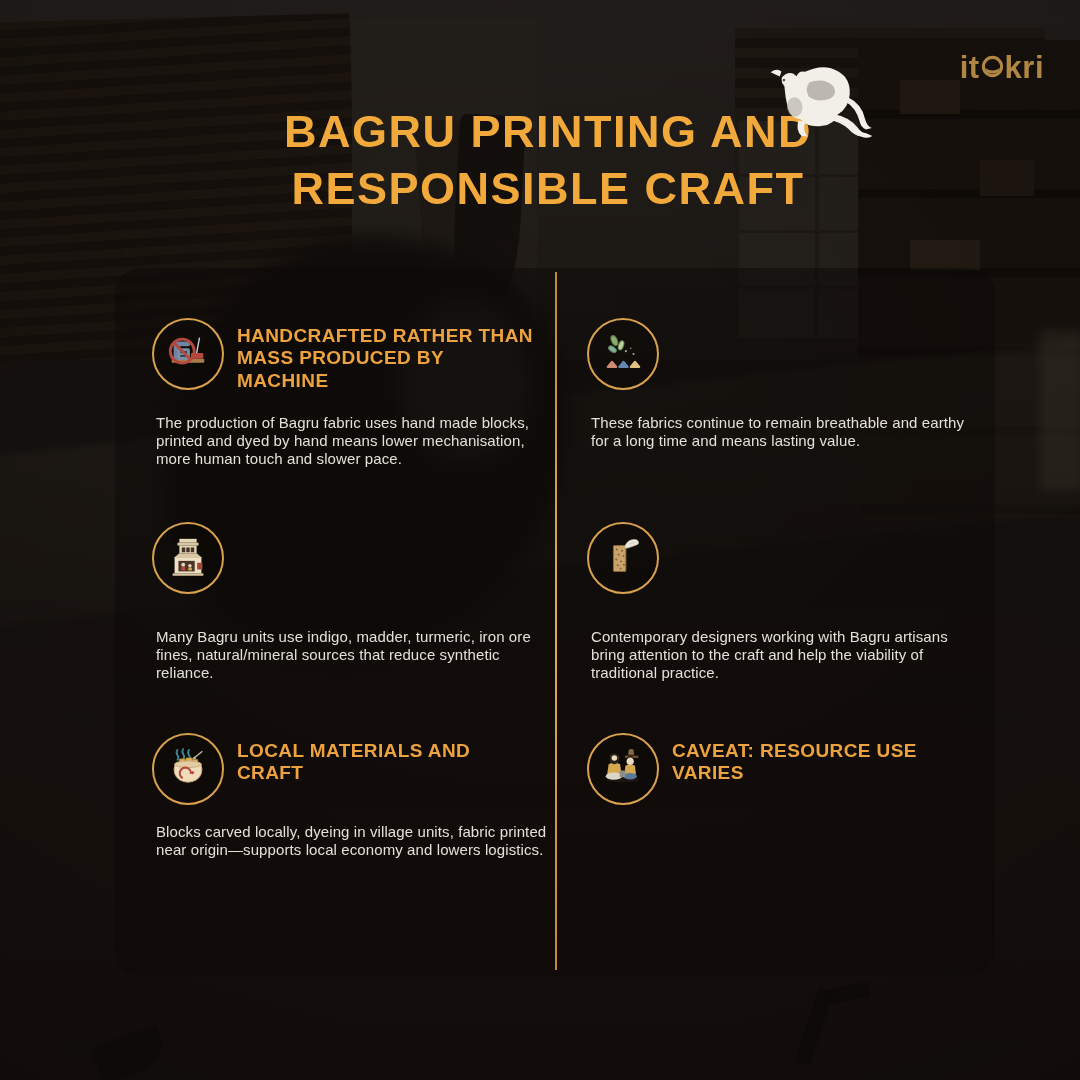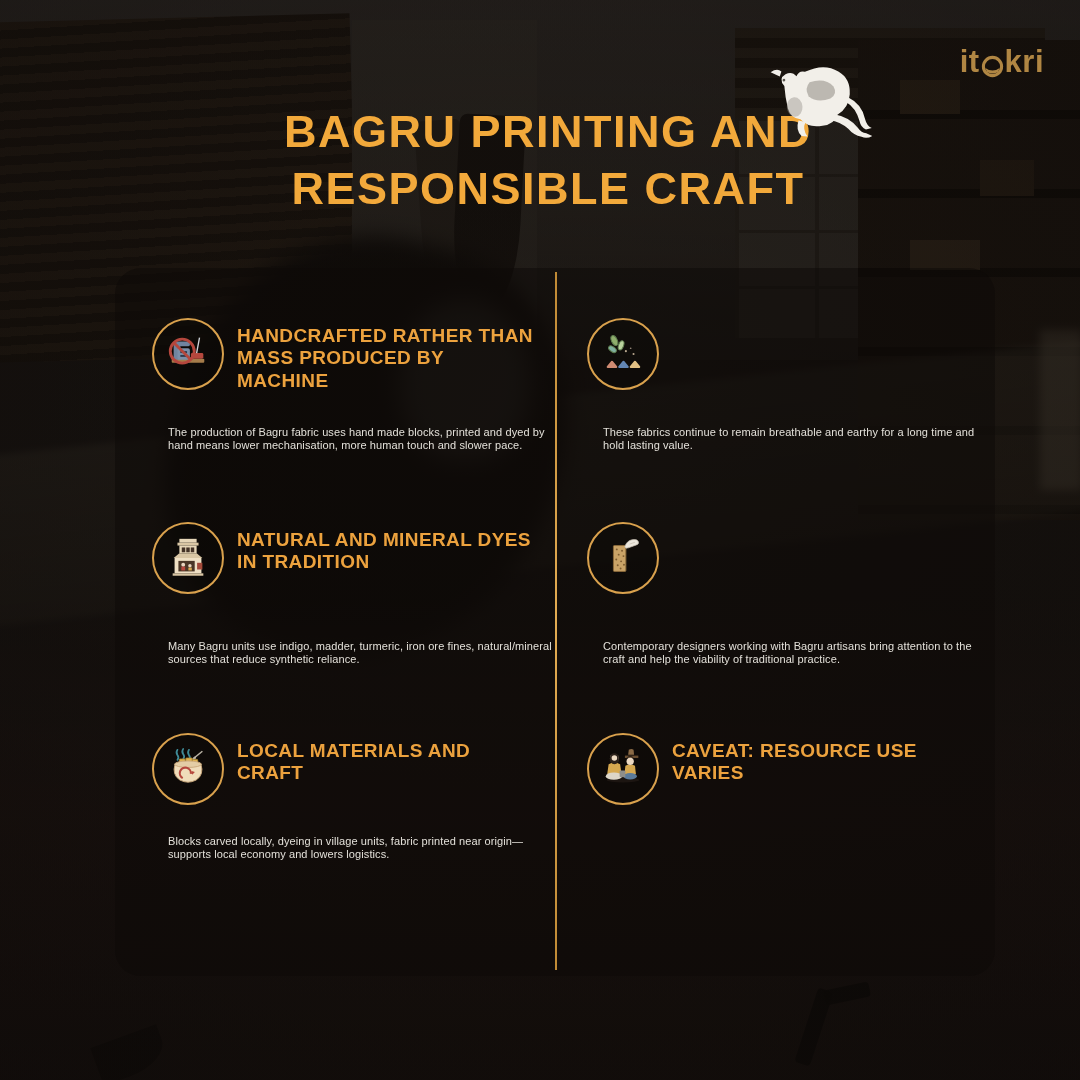--- a/index.html
+++ b/index.html
@@ -61,38 +61,38 @@
   
   .panel { position: absolute; left: 115px; top: 268px; width: 880px; height: 708px;
     background: rgba(13,10,8,0.52); border-radius: 26px; }
   .divider { position: absolute; left: 555px; top: 272px; width: 2px; height: 698px;
     background: linear-gradient(180deg, #c08a35, #e2ab52 50%, #c08a35); }
   
   .title { position: absolute; left: 0; top: 96px; width: 1080px;
     text-align: center; margin: 8px; white-space: pre-line;
     font-size: 45px; font-weight: bold; letter-spacing: 1.5px; line-height: 1.26;
     color: #F2A93B; }
-  .logo { position: absolute; right: 36px; top: 44px; display: flex; align-items: flex-start;
+  .logo { position: absolute; right: 36px; top: 44px; display: flex; align-items: flex-end;
     color: #BE9148; font-size: 31px; font-weight: bold; letter-spacing: .5px; opacity: .92; }
   .logo .pot-o { margin: 6px 1px 0 1px; display: inline-block; }
   .cow { position: absolute; left: 764px; top: 54px; transform: rotate(-4deg); }
   
   .info-section { position: absolute; width: 400px; }
   .col-left  { left: 152px; }
   .col-right { left: 587px; }
   .row1 { top: 318px; } .row2 { top: 522px; } .row3 { top: 733px; }
   .section-head { display: flex; gap: 13px; align-items: flex-start; }
   .icon-circle { flex: 0 0 auto; width: 72px; height: 72px; border-radius: 50%;
     border: 2px solid #D9A14D; background: rgba(10,8,6,0.35);
     display: flex; align-items: center; justify-content: center; }
   .section-heading { margin: 0; padding-top: 7px; white-space: pre-line;
     font-size: 19px; font-weight: bold; letter-spacing: .4px; line-height: 1.18;
     color: #ECA23E; }
-  .section-body { position: absolute; left: 0; margin: 16px; width: 392px;
-    font-size: 11px; line-height: 1.2; letter-spacing: .1px; color: #E3E0D9; }
+  .section-body { position: absolute; left: 0; margin: 4px; width: 392px;
+    font-size: 15px; line-height: 1.2; letter-spacing: .1px; color: #E3E0D9; }
   .row1 .section-body { top: 92px; }
   .row2 .section-body { top: 102px; }
   .row3 .section-body { top: 86px; }
 </style>
 </head>
 <body>
 
 <div class="canvas">
 
   <div class="bg">
@@ -186,21 +186,21 @@
           <circle cx="32" cy="18" r="0.9" fill="#8f8274"></circle>
           <circle cx="35" cy="24" r="1.1" fill="#b9a88f"></circle>
           <g stroke-width="2" stroke-linejoin="round">
             <path d="M8 37.5 L12.5 32 L17 37.5 Z" fill="#cf8a72" stroke="#cf8a72"></path>
             <path d="M20 37.5 L24.5 32 L29 37.5 Z" fill="#6286b4" stroke="#6286b4"></path>
             <path d="M32 37.5 L36.5 32 L41 37.5 Z" fill="#e2c084" stroke="#e2c084"></path>
           </g>
         </svg>
       </div>
     </div>
-    <p class="section-body">These fabrics continue to remain breathable and earthy for a long time and hold lasting value.</p>
+    <p class="section-body">These fabrics continue to remain breathable and earthy for a long time and means lasting value.</p>
   </section>
 
   <section class="info-section col-left row2">
     <div class="section-head">
       <div class="icon-circle" title="workshop-building-icon">
         <svg width="46" height="46" viewBox="0 0 48 48">
           <rect x="15" y="4" width="18" height="4" fill="#e6d6b8"></rect>
           <rect x="13" y="8" width="22" height="3" fill="#d9c6a4"></rect>
           <rect x="15" y="11" width="18" height="8" fill="#e6d6b8"></rect>
           <rect x="17.5" y="13" width="3.6" height="5" fill="#433226"></rect>
@@ -210,22 +210,20 @@
           <rect x="10" y="24" width="28" height="16" fill="#efe0c4"></rect>
           <rect x="14" y="27" width="17" height="11" fill="#4a3626"></rect>
           <circle cx="19" cy="31" r="2" fill="#e8d5c0"></circle>
           <rect x="17" y="33" width="4" height="4" fill="#b5473d"></rect>
           <circle cx="26" cy="32" r="1.8" fill="#e8d5c0"></circle>
           <rect x="24.4" y="34" width="3.6" height="3" fill="#d6a84f"></rect>
           <rect x="33.5" y="29" width="5.5" height="7" fill="#a34a3a"></rect>
           <rect x="8" y="40" width="32" height="2.5" fill="#d9c6a4"></rect>
         </svg>
       </div>
-      <h2 class="section-heading">NATURAL AND MINERAL DYES
-IN TRADITION</h2>
     </div>
     <p class="section-body">Many Bagru units use indigo, madder, turmeric, iron ore fines, natural/mineral sources that reduce synthetic reliance.</p>
   </section>
 
   <section class="info-section col-right row2">
     <div class="section-head">
       <div class="icon-circle" title="hand-holding-fabric-icon">
         <svg width="46" height="46" viewBox="0 0 48 48">
           <rect x="14" y="11" width="13" height="27" rx="1" fill="#c9a367" stroke="#8a6a3a" stroke-width="1"></rect>
           <g fill="#7d5c30">

